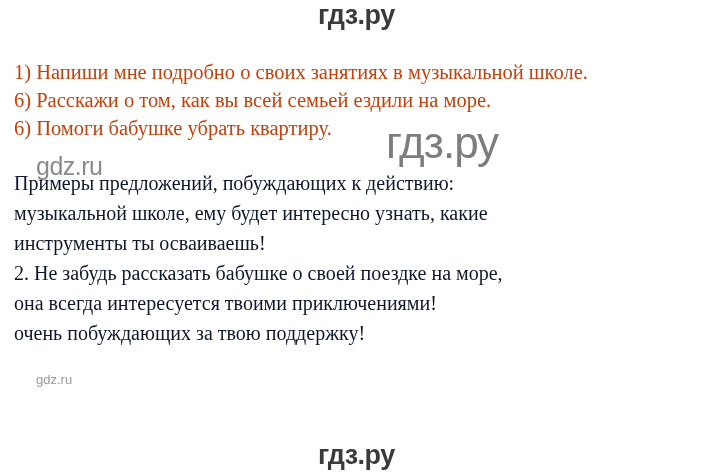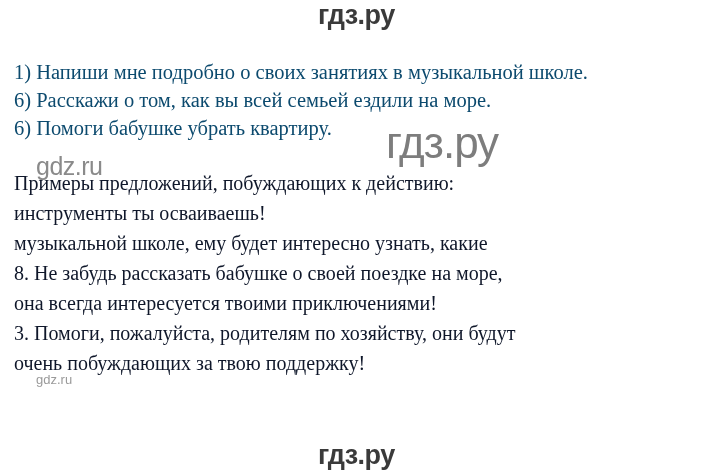--- a/index.html
+++ b/index.html
@@ -45,21 +45,21 @@
   
   .content {
     position: absolute;
     left: 14px;
     top: 58px;
     width: 692px;
   }
   .task-line {
     font-size: 20.5px;
     line-height: 28px;
-    color: #0c4a6e;
+    color: #c2410c;
     white-space: pre;
   }
   .answer-block {
     margin-top: 26px;
   }
   .answer-line {
     font-size: 20px;
     line-height: 30px;
     color: #0f172a;
     white-space: pre;
@@ -102,25 +102,24 @@
   <div class="top-logo">гдз.ру</div>
 
   <div class="content">
 
     <div class="task-line">1) Напиши мне подробно о своих занятиях в музыкальной школе.</div>
     <div class="task-line">6) Расскажи о том, как вы всей семьей ездили на море.</div>
     <div class="task-line">6) Помоги бабушке убрать квартиру.</div>
 
     <div class="answer-block">
       <div class="answer-line">Примеры предложений, побуждающих к действию:</div>
+      <div class="answer-line">музыкальной школе, ему будет интересно узнать, какие</div>
       <div class="answer-line">инструменты ты осваиваешь!</div>
-      <div class="answer-line">музыкальной школе, ему будет интересно узнать, какие</div>
-      <div class="answer-line">8. Не забудь рассказать бабушке о своей поездке на море,</div>
+      <div class="answer-line">2. Не забудь рассказать бабушке о своей поездке на море,</div>
       <div class="answer-line">она всегда интересуется твоими приключениями!</div>
-      <div class="answer-line">3. Помоги, пожалуйста, родителям по хозяйству, они будут</div>
       <div class="answer-line">очень побуждающих за твою поддержку!</div>
     </div>
 
   </div>
 
   <div class="wm wm-big">гдз.ру</div>
   <div class="wm wm-mid">gdz.ru</div>
   <div class="wm wm-small">gdz.ru</div>
 
   <div class="bottom-logo">гдз.ру</div>

